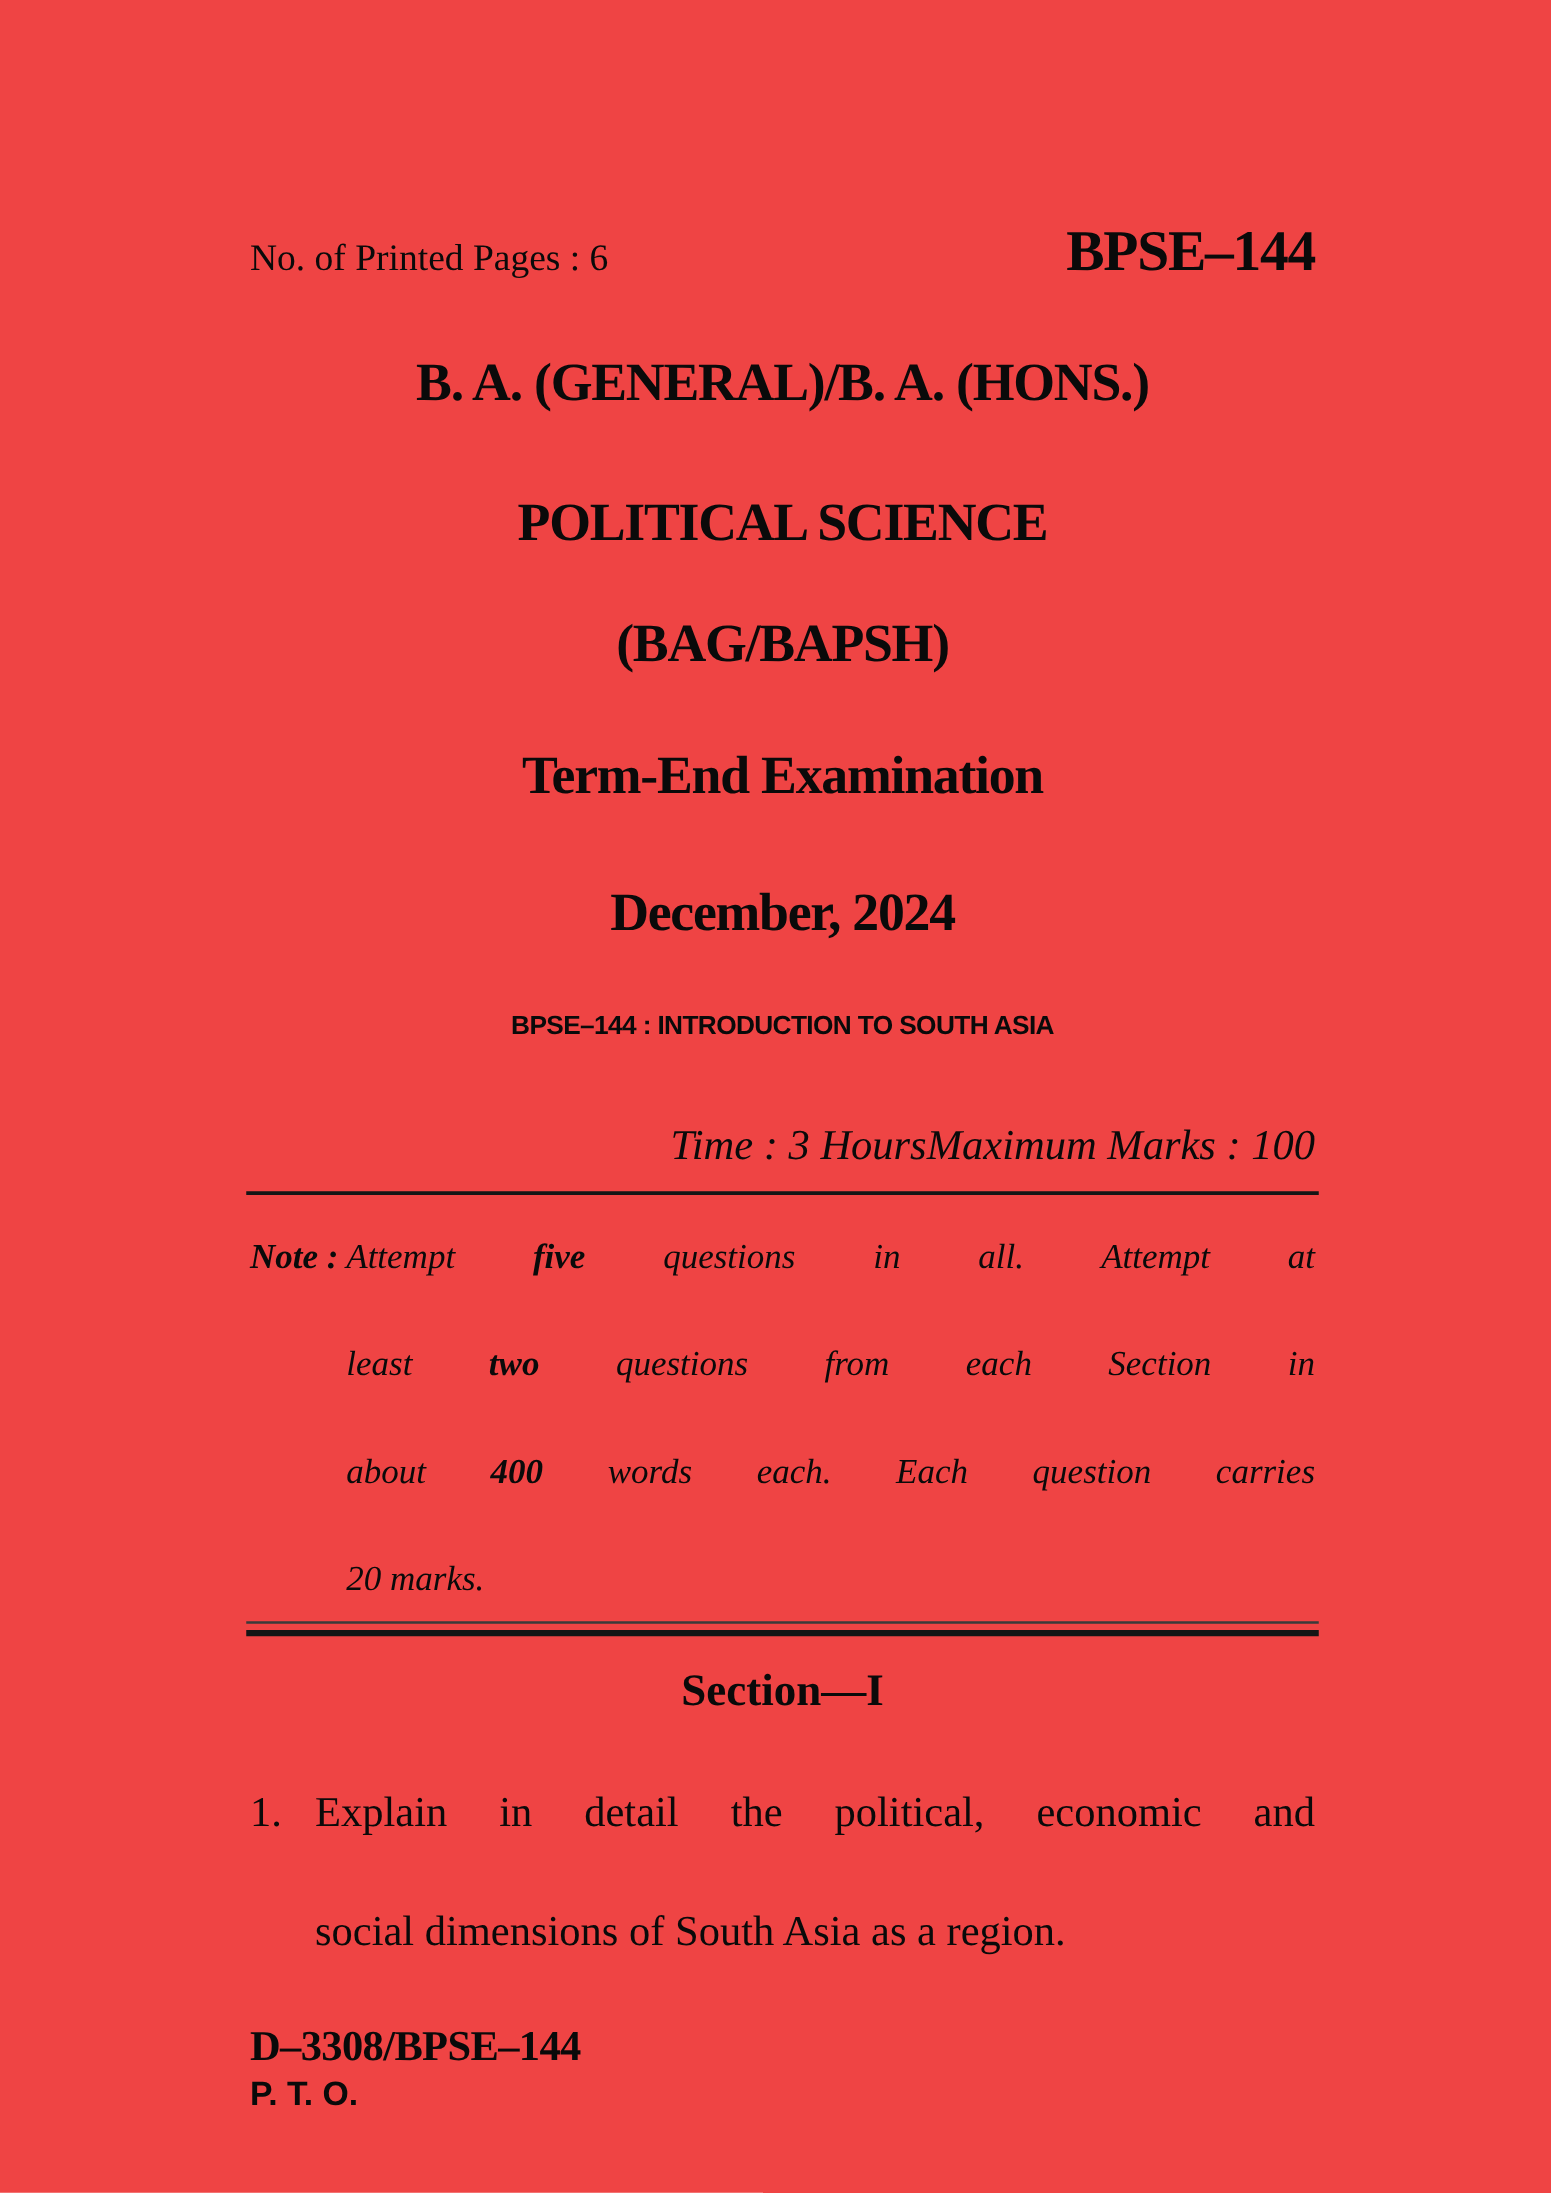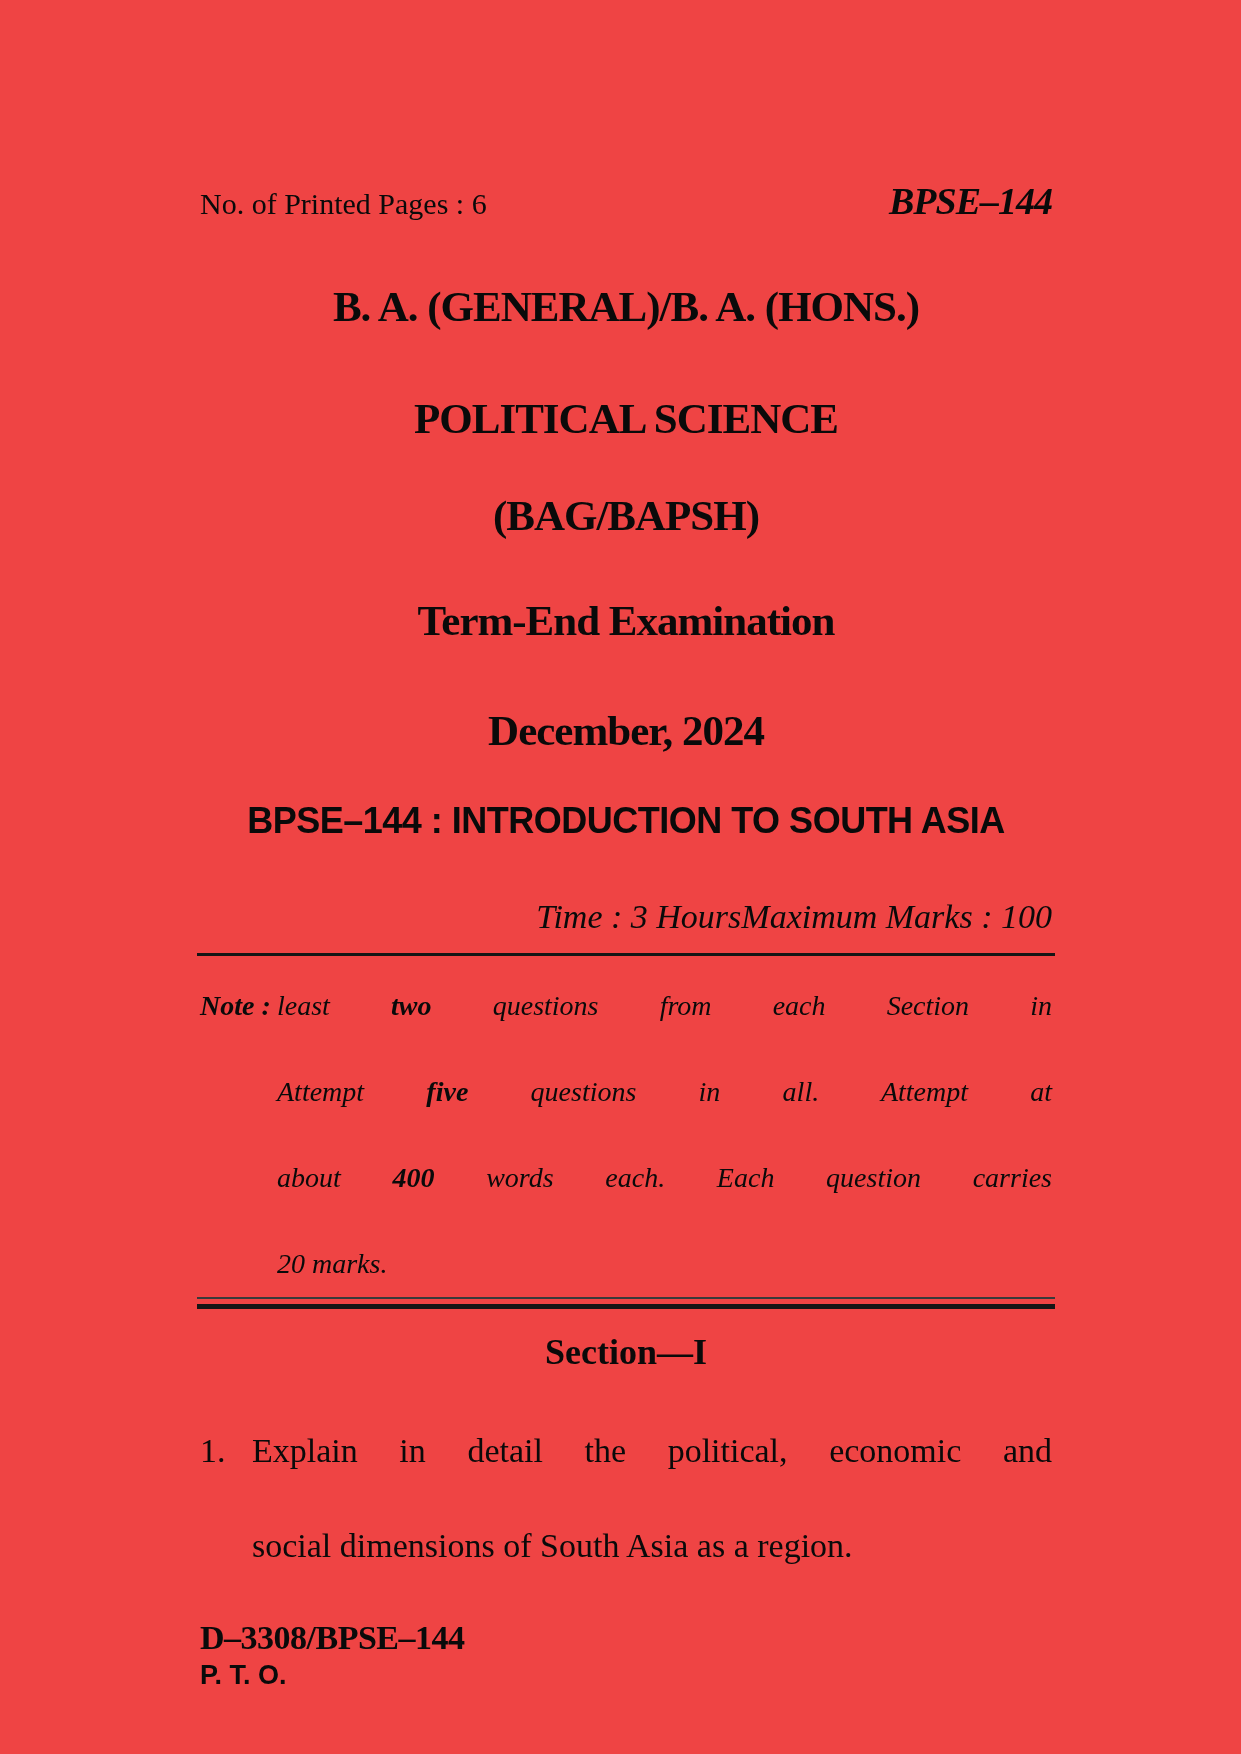--- a/index.html
+++ b/index.html
@@ -15,37 +15,37 @@
     width: 1241px; height: 1754px;
     background: #ef4444;
     overflow: hidden;
   }
   
   .header-row {
     position: absolute; left: 200px; width: 852px; top: 176px;
     display: flex; justify-content: space-between; align-items: baseline;
   }
   .printed-pages { font-size: 30px; line-height: 36px; }
-  .paper-code    { font-size: 38px; line-height: 50px; font-weight: bold; letter-spacing: -1px; font-style: italic; }
+  .paper-code    { font-size: 46px; line-height: 50px; font-weight: bold; letter-spacing: -1px; }
 
   
   .h-center {
     position: absolute; left: 200px; width: 852px;
     text-align: center; font-weight: bold;
   }
   .h-serif { font-size: 43px; line-height: 46px; letter-spacing: -1px; text-align: center; }
   .h-program { top: 284px; }
   .h-subject { top: 396px; }
   .h-stream  { top: 493px; }
   .h-exam    { top: 598px; }
   .h-session { top: 708px; }
   .h-course  {
     top: 803px;
     font-family: "Liberation Sans", sans-serif;
-    font-size: 36px; line-height: 36px; letter-spacing: -0.5px;
+    font-size: 21px; line-height: 36px; letter-spacing: -0.5px;
   }
 
   
   .info-row {
     position: absolute; left: 200px; width: 852px; top: 897px;
     display: flex; justify-content: flex-end; align-items: baseline;
     font-style: italic; font-size: 34px; line-height: 40px;
   }
 
   
@@ -124,24 +124,24 @@
     <span>Time : 3 Hours</span>
     <span>Maximum Marks : 100</span>
   </div>
 
   <div class="rule rule-single"></div>
 
   <div class="note">
     <div class="note-label">Note :</div>
     <div class="note-body">
       <div class="note-line">
-        <span>least</span> <span class="b">two</span> <span>questions from each Section in</span>
+        <span>Attempt</span> <span class="b">five</span> <span>questions in all. Attempt at</span>
       </div>
       <div class="note-line">
-        <span>Attempt</span> <span class="b">five</span> <span>questions in all. Attempt at</span>
+        <span>least</span> <span class="b">two</span> <span>questions from each Section in</span>
       </div>
       <div class="note-line">
         <span>about</span> <span class="b">400</span> <span>words each. Each question carries</span>
       </div>
       <div class="note-line last">
         <span>20 marks.</span>
       </div>
     </div>
   </div>
 

